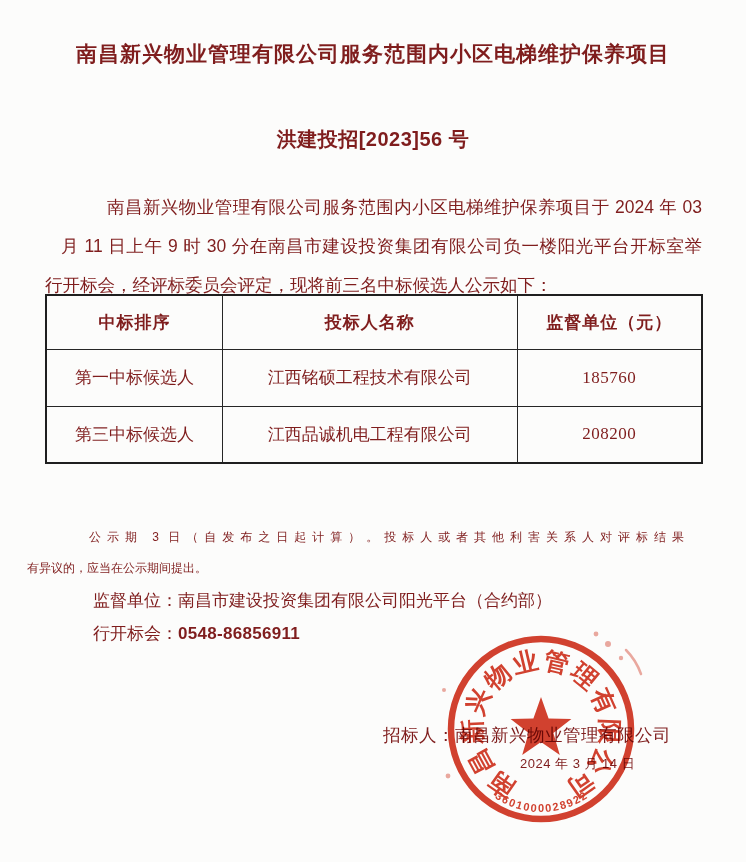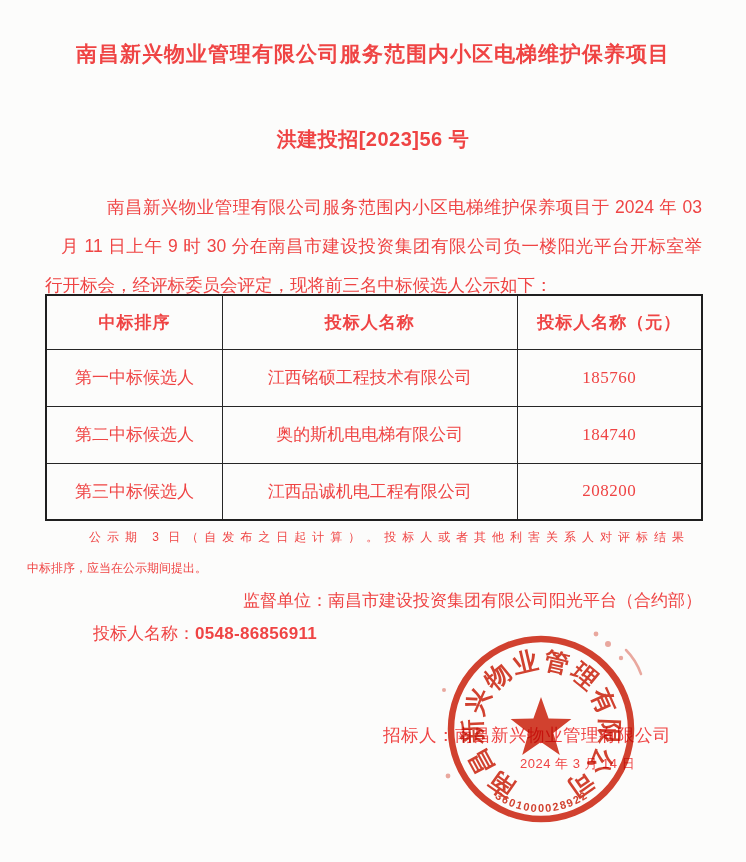--- a/index.html
+++ b/index.html
@@ -1,20 +1,20 @@
 <!DOCTYPE html>
 <html><head>
 <meta charset="utf-8">
 <style>
   html,body { margin:0; padding:0; }
   .page {
     position:relative;
     width:746px; height:862px;
     background:#fcfcfb;
-    color:#ef4444;
+    color:#7f1d1d;
     font-family:"Liberation Sans", sans-serif;
     overflow:hidden;
     text-decoration:underline;
   }
   .abs { position:absolute; }
   .centered { left:0; right:0; text-align:center; }
 
   .doc-title   { top:40px;  font-size:21px; font-weight:bold; letter-spacing:1px; }
   .doc-subtitle{ top:86px;  font-size:24px; font-weight:bold; letter-spacing:2px; }
   .doc-number  { top:126px; font-size:20px; font-weight:bold; letter-spacing:0.5px; }
@@ -42,21 +42,21 @@
   .bid-table th { font-weight:bold; letter-spacing:1px; }
   .col-rank  { width:172px; }
   .col-name  { width:310px; }
   .col-price { width:176px; }
   .price-cell { font-family:"Liberation Serif", serif; font-size:16.5px; letter-spacing:0.5px; }
 
   .notice {
     top:522px; left:27px; width:657px;
     font-size:12px; line-height:31px;
   }
-  .supervisor { top:589px; left:45px; width:657px; padding-left:48px; box-sizing:border-box; font-size:17px;text-align:right; }
+  .supervisor { top:589px; left:45px; width:657px; padding-left:48px; box-sizing:border-box; font-size:17px; }
   .phone      { top:622px; left:45px; width:657px; padding-left:48px; box-sizing:border-box; font-size:17px; }
   .phone-number { font-weight:bold; letter-spacing:0.3px; }
 
   .tenderer { left:383px; top:723px; font-size:17.5px; letter-spacing:0.5px; }
   .sign-date{ left:520px; top:755px; font-size:13px; letter-spacing:0.5px; }
 
   .seal {
     left:400px; top:598px;
     width:332px; height:262px;
     mix-blend-mode:multiply;
@@ -78,51 +78,46 @@
     <div class="jline indent">南昌新兴物业管理有限公司服务范围内小区电梯维护保养项目于 2024 年 03</div>
     <div class="jline">月 11 日上午 9 时 30 分在南昌市建设投资集团有限公司负一楼阳光平台开标室举</div>
     <div>行开标会，经评标委员会评定，现将前三名中标候选人公示如下：</div>
   </div>
 
   <table class="bid-table">
     <thead>
       <tr>
         <th class="col-rank">中标排序</th>
         <th class="col-name">投标人名称</th>
-        <th class="col-price">投标人名称（元）</th>
+        <th class="col-price">监督单位（元）</th>
       </tr>
     </thead>
     <tbody>
       <tr>
         <td>第一中标候选人</td>
         <td>江西铭硕工程技术有限公司</td>
         <td class="price-cell">185760</td>
-      </tr>
-      <tr>
-        <td>第二中标候选人</td>
-        <td>奥的斯机电电梯有限公司</td>
-        <td class="price-cell">184740</td>
       </tr>
       <tr>
         <td>第三中标候选人</td>
         <td>江西品诚机电工程有限公司</td>
         <td class="price-cell">208200</td>
       </tr>
     </tbody>
   </table>
 
   <div class="abs notice">
     <div class="jline indent">公示期 3 日（自发布之日起计算）。投标人或者其他利害关系人对评标结果</div>
-    <div>中标排序，应当在公示期间提出。</div>
+    <div>有异议的，应当在公示期间提出。</div>
   </div>
 
   <div class="abs supervisor">监督单位：南昌市建设投资集团有限公司阳光平台（合约部）</div>
 
   <div class="abs phone">
-    <span>投标人名称：</span><span class="phone-number">0548-86856911</span>
+    <span>行开标会：</span><span class="phone-number">0548-86856911</span>
   </div>
 
   <div class="abs tenderer">招标人：南昌新兴物业管理有限公司</div>
 
   <div class="abs sign-date">2024 年 3 月 14 日</div>
 
   <svg class="abs seal" viewBox="0 0 332 262" xmlns="http://www.w3.org/2000/svg">
 
     <circle class="seal-stroke" cx="141" cy="131" r="90" fill="none" stroke-width="6.5" stroke="#d1331f"></circle>
 

